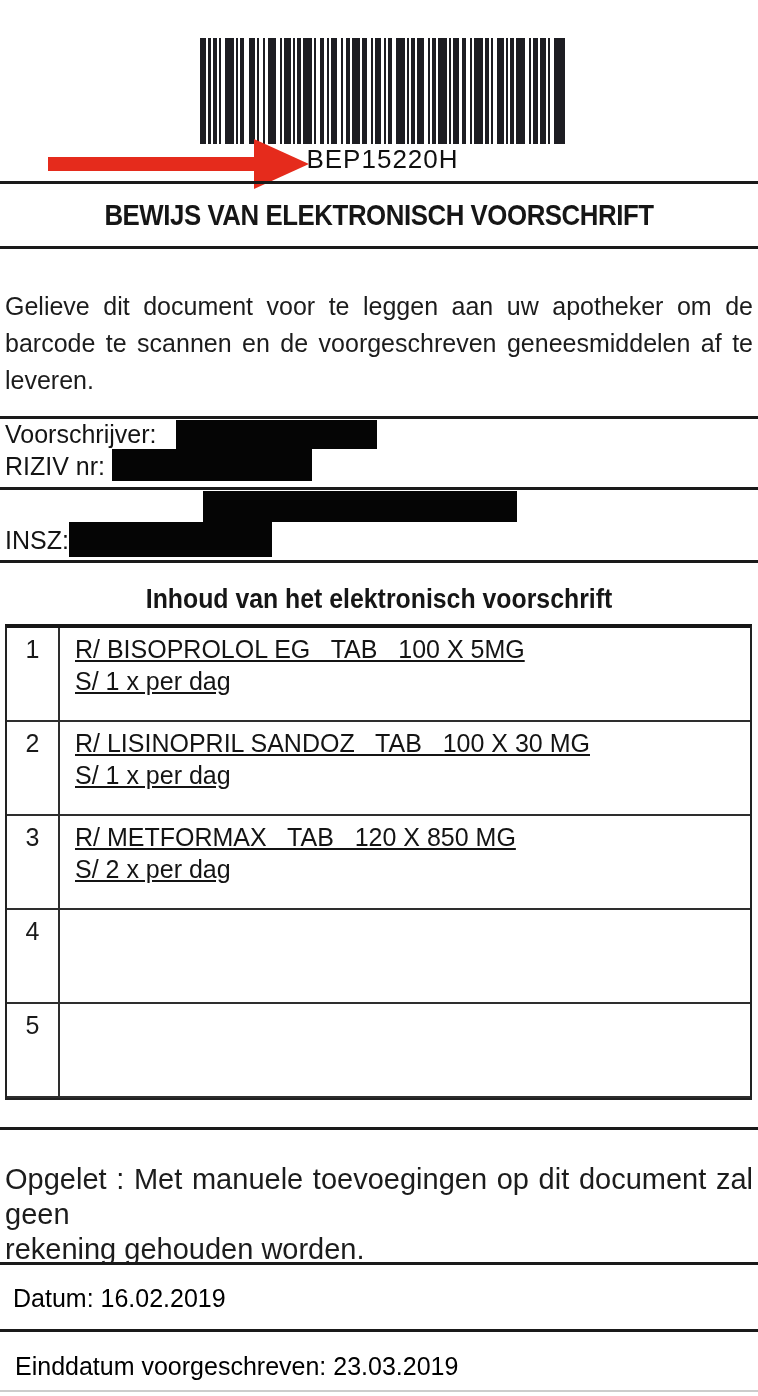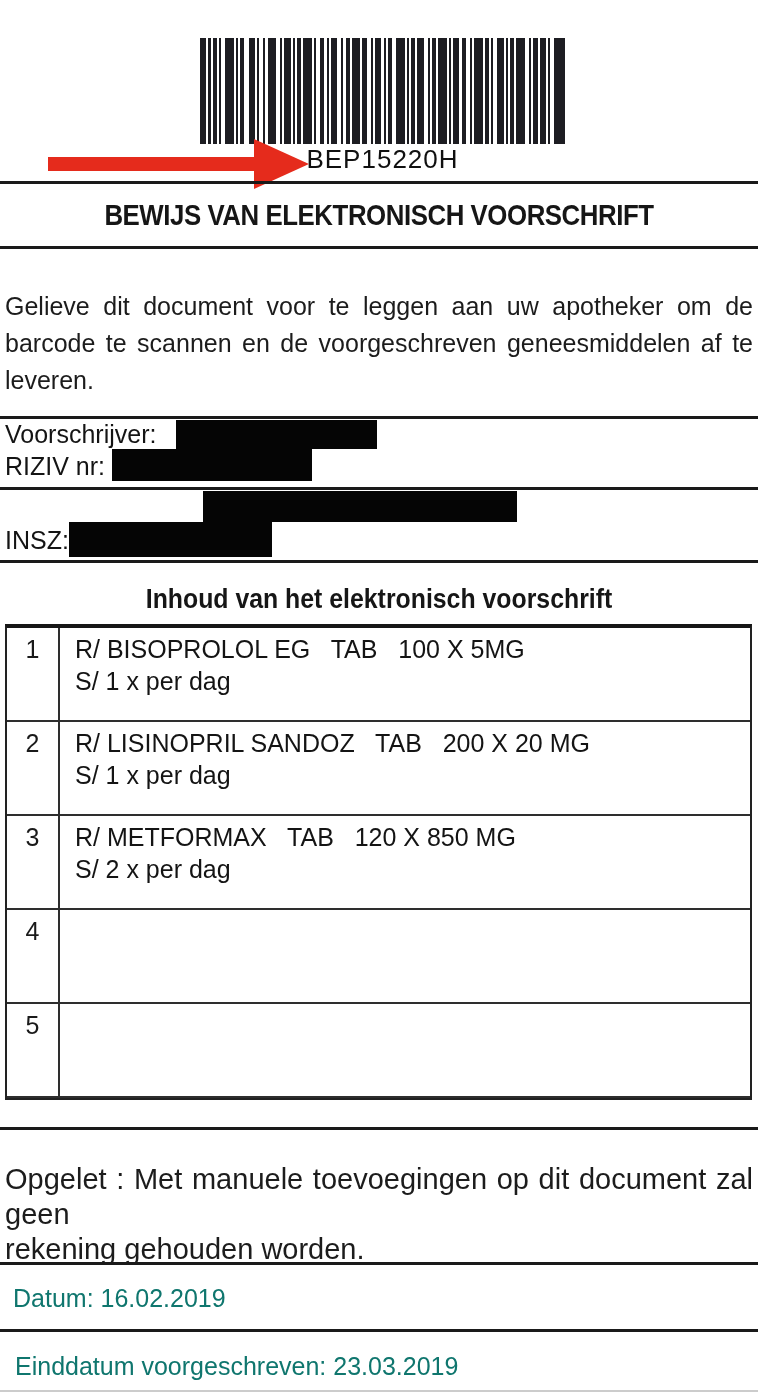--- a/index.html
+++ b/index.html
@@ -69,27 +69,28 @@
   }
   .rx-num{
     border-right:2px solid #2e2e2e;border-bottom:2px solid #2e2e2e;
     font-size:25px;text-align:center;padding-top:7px;color:#1a1a1a;
   }
   .rx-cell{
     border-bottom:2px solid #2e2e2e;
     font-size:25px;line-height:32px;color:#141414;
     padding:5px 8px 0 15px;
     white-space:pre-wrap;
+    text-decoration:underline;
   }
 
   .warning{
     position:absolute;left:5px;top:1162px;width:748px;
     font-size:29px;line-height:35px;color:#1c1c1c;
   }
-  .date-line{position:absolute;font-size:25px;color:#0f766e;white-space:nowrap;}
+  .date-line{position:absolute;font-size:25px;color:#000000;white-space:nowrap;}
 </style>
 </head>
 <body>
 
 <div class="page">
 
   <div class="barcode">
       <div class="bc-bar" style="flex-grow: 3;"></div>
       <div class="bc-gap" style="flex-grow: 1;"></div>
       <div class="bc-bar" style="flex-grow: 1;"></div>
@@ -223,21 +224,21 @@
 
   <div class="rule" style="top:560px"></div>
 
   <div class="subtitle">Inhoud van het elektronisch voorschrift</div>
 
   <div class="rx-table">
     <div class="rx-num">1</div>
     <div class="rx-cell"><span>R/ BISOPROLOL EG   TAB   100 X 5MG</span><br><span>S/ 1 x per dag</span></div>
 
     <div class="rx-num">2</div>
-    <div class="rx-cell"><span>R/ LISINOPRIL SANDOZ   TAB   200 X 20 MG</span><br><span>S/ 1 x per dag</span></div>
+    <div class="rx-cell"><span>R/ LISINOPRIL SANDOZ   TAB   100 X 30 MG</span><br><span>S/ 1 x per dag</span></div>
 
     <div class="rx-num">3</div>
     <div class="rx-cell"><span>R/ METFORMAX   TAB   120 X 850 MG</span><br><span>S/ 2 x per dag</span></div>
 
     <div class="rx-num">4</div>
     <div class="rx-cell"><span></span></div>
 
     <div class="rx-num row-last">5</div>
     <div class="rx-cell row-last"><span></span></div>
   </div>

